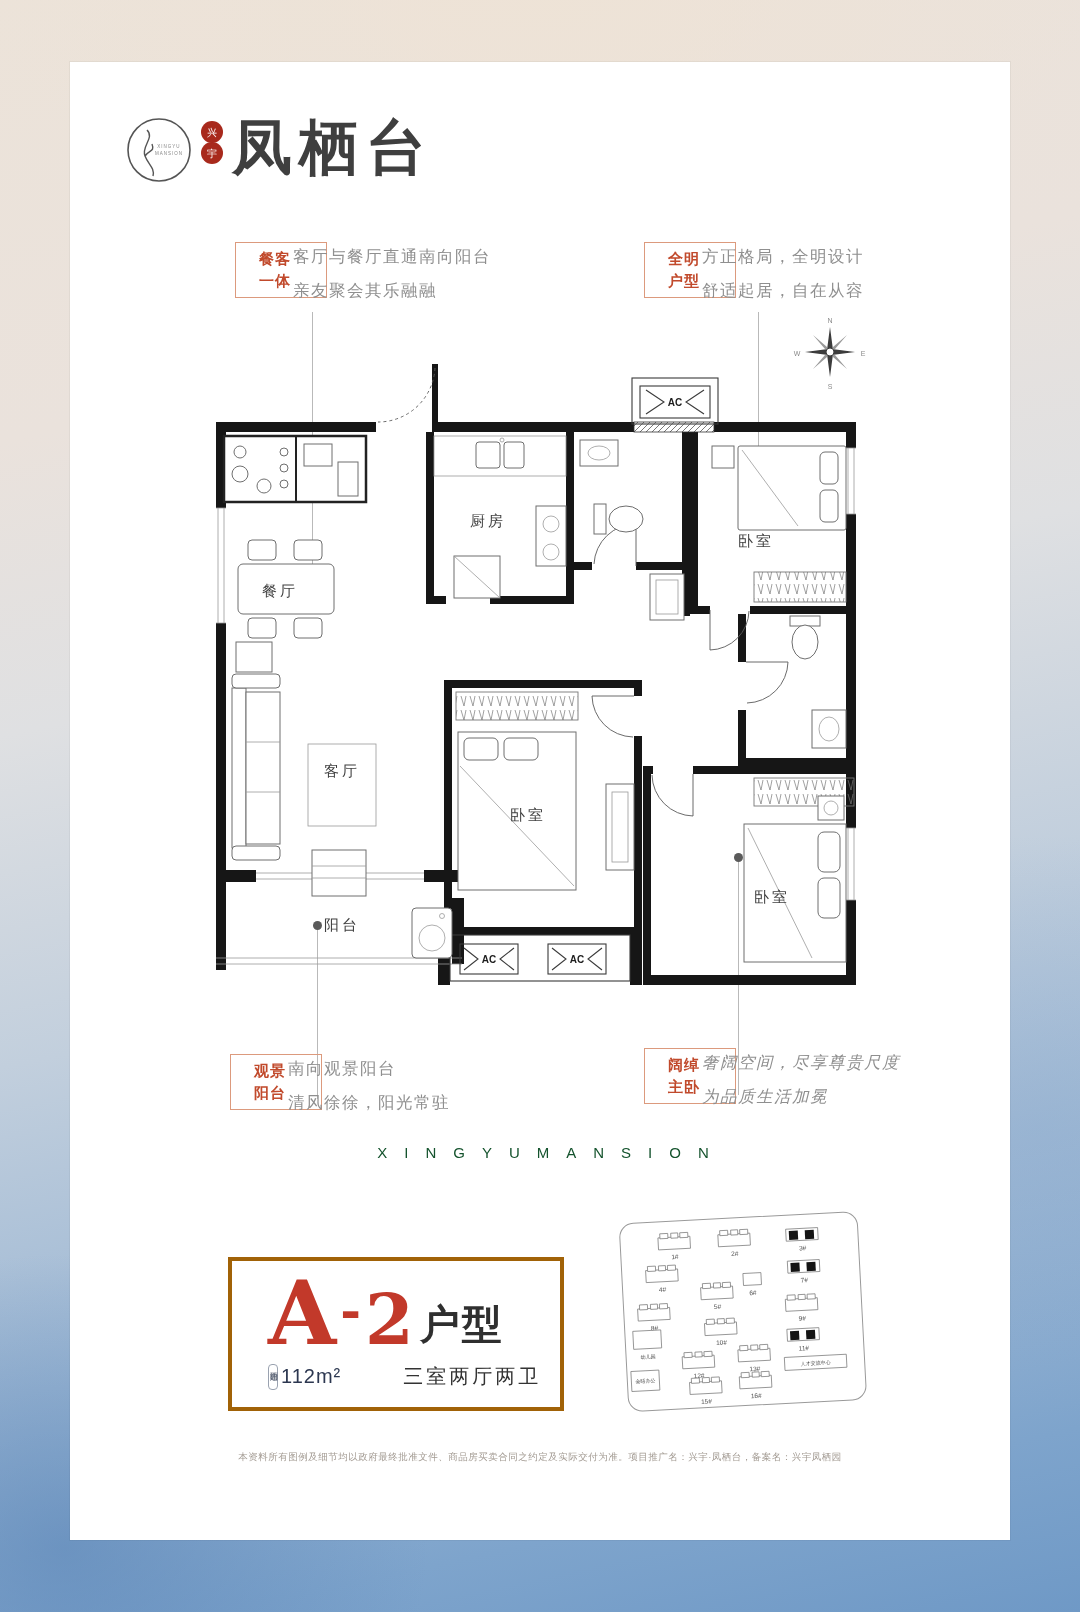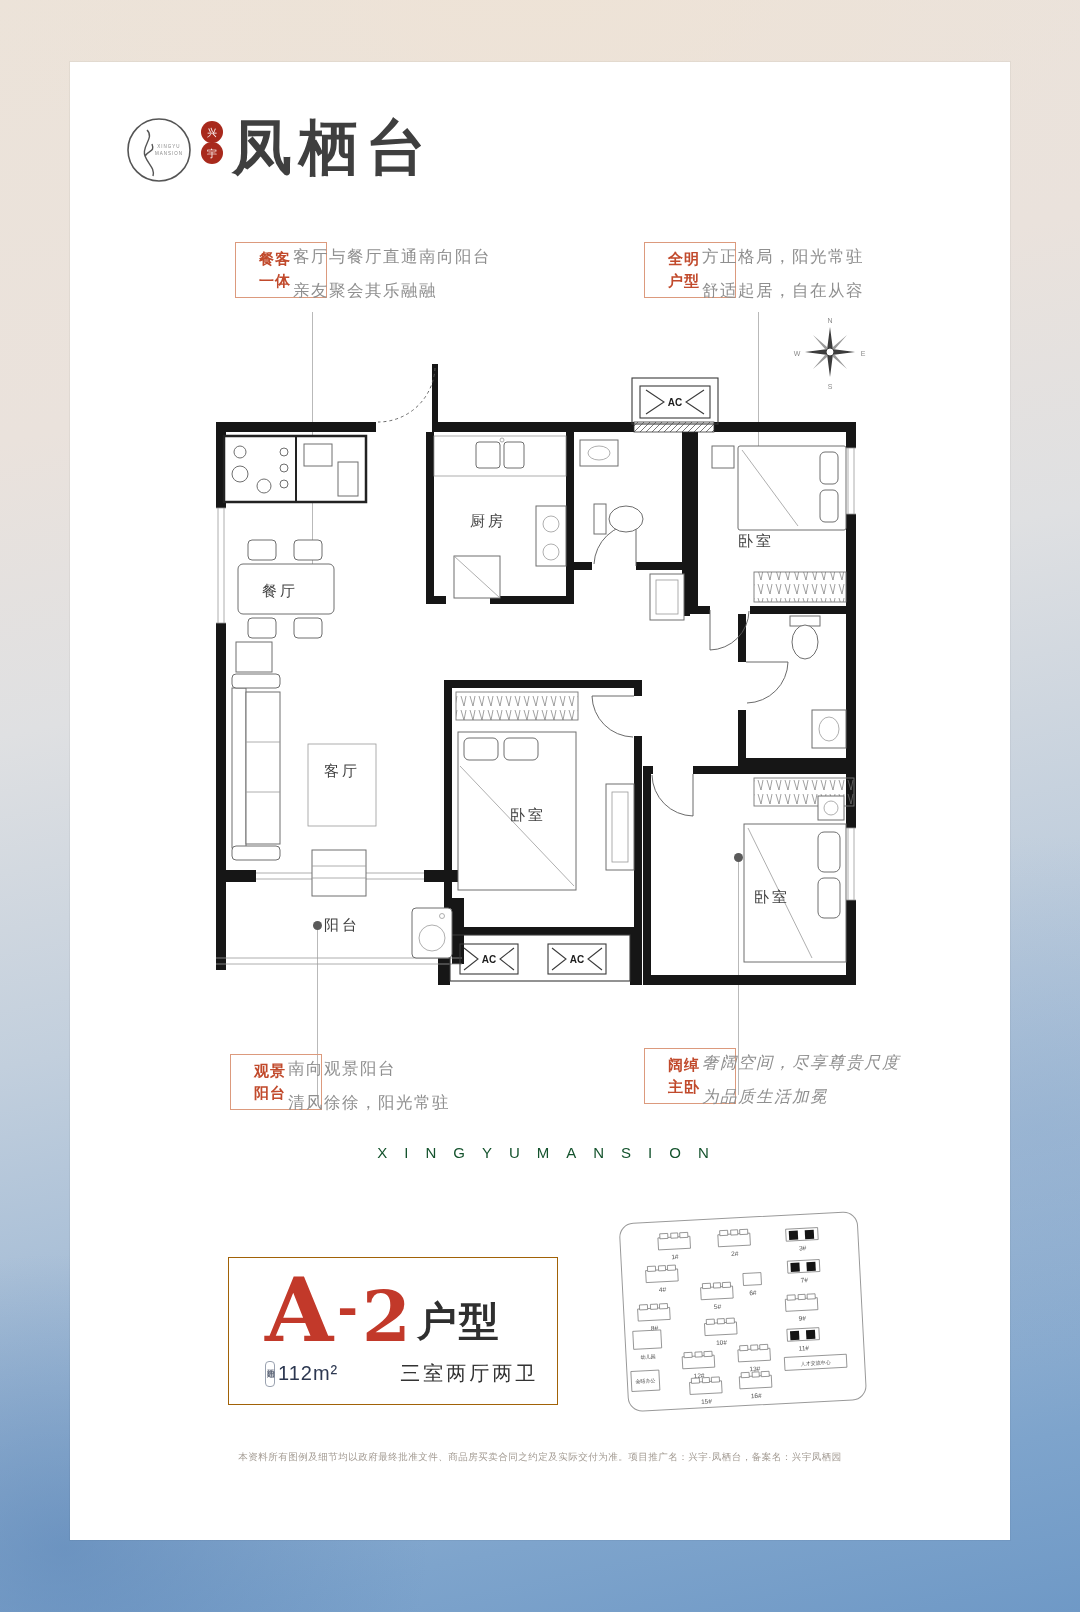--- a/index.html
+++ b/index.html
@@ -28,21 +28,21 @@
   }
   .desc{font-size:16.5px;color:#8f8f8f;line-height:2.05;letter-spacing:1.5px;}
   .leader{width:1px;background:#b9b9b9;}
   .dot{width:9px;height:9px;border-radius:50%;background:#5a5a5a;margin-left:-4px;margin-top:-4px;}
   
   .watermark{
     left:0;right:0;top:1082px;text-align:center;
     font-size:15px;color:#14532d;letter-spacing:17px;font-weight:500;margin-left:23px;
   }
   
-  .unitbox{left:158px;top:1195px;width:328px;height:146px;border:1px solid #a16207;}
+  .unitbox{left:158px;top:1195px;width:328px;height:146px;border:4px solid #a16207;}
   .unitname{position:absolute;left:36px;top:8px;white-space:nowrap;}
   .u-letter{font-family:"DejaVu Serif",serif;font-size:88px;font-weight:700;color:#c2392a;line-height:1;}
   .u-dash{font-family:"DejaVu Serif",serif;font-size:50px;font-weight:700;color:#c2392a;vertical-align:16px;margin:0 4px;}
   .u-num{font-family:"DejaVu Serif",serif;font-size:70px;font-weight:700;color:#c2392a;line-height:1;}
   .u-suffix{font-size:40px;font-weight:600;color:#2f2f2f;letter-spacing:2px;margin-left:6px;vertical-align:6px;}
   .unitmeta{position:absolute;left:36px;top:102px;display:flex;align-items:center;}
   .area-pre{writing-mode:vertical-rl;font-size:8px;color:#5a6375;border:1px solid #9aa2b0;border-radius:4px;padding:1px 0;height:22px;line-height:1;margin-right:3px;}
   .area-val{font-size:20px;color:#2c3750;font-weight:500;letter-spacing:1px;}
   .layout-desc{font-size:20px;color:#333;letter-spacing:3px;margin-left:62px;}
   
@@ -87,21 +87,21 @@
   <div class="abs desc" style="left:223px;top:178px;">
     <div>客厅与餐厅直通南向阳台</div>
     <div>亲友聚会其乐融融</div>
   </div>
 
   <div class="abs tagbox" style="left:574px;top:180px;">
     <div>全明</div>
     <div>户型</div>
   </div>
   <div class="abs desc" style="left:632px;top:178px;">
-    <div>方正格局，阳光常驻</div>
+    <div>方正格局，全明设计</div>
     <div>舒适起居，自在从容</div>
   </div>
 
   <div class="abs leader" style="left:242px;top:250px;height:258px;"></div>
   <div class="abs dot" style="left:242px;top:508px;"></div>
   <div class="abs leader" style="left:688px;top:250px;height:152px;"></div>
   <div class="abs dot" style="left:688px;top:402px;"></div>
   <div class="abs leader" style="left:247px;top:865px;height:172px;"></div>
   <div class="abs dot" style="left:247px;top:863px;"></div>
   <div class="abs leader" style="left:668px;top:797px;height:236px;"></div>

